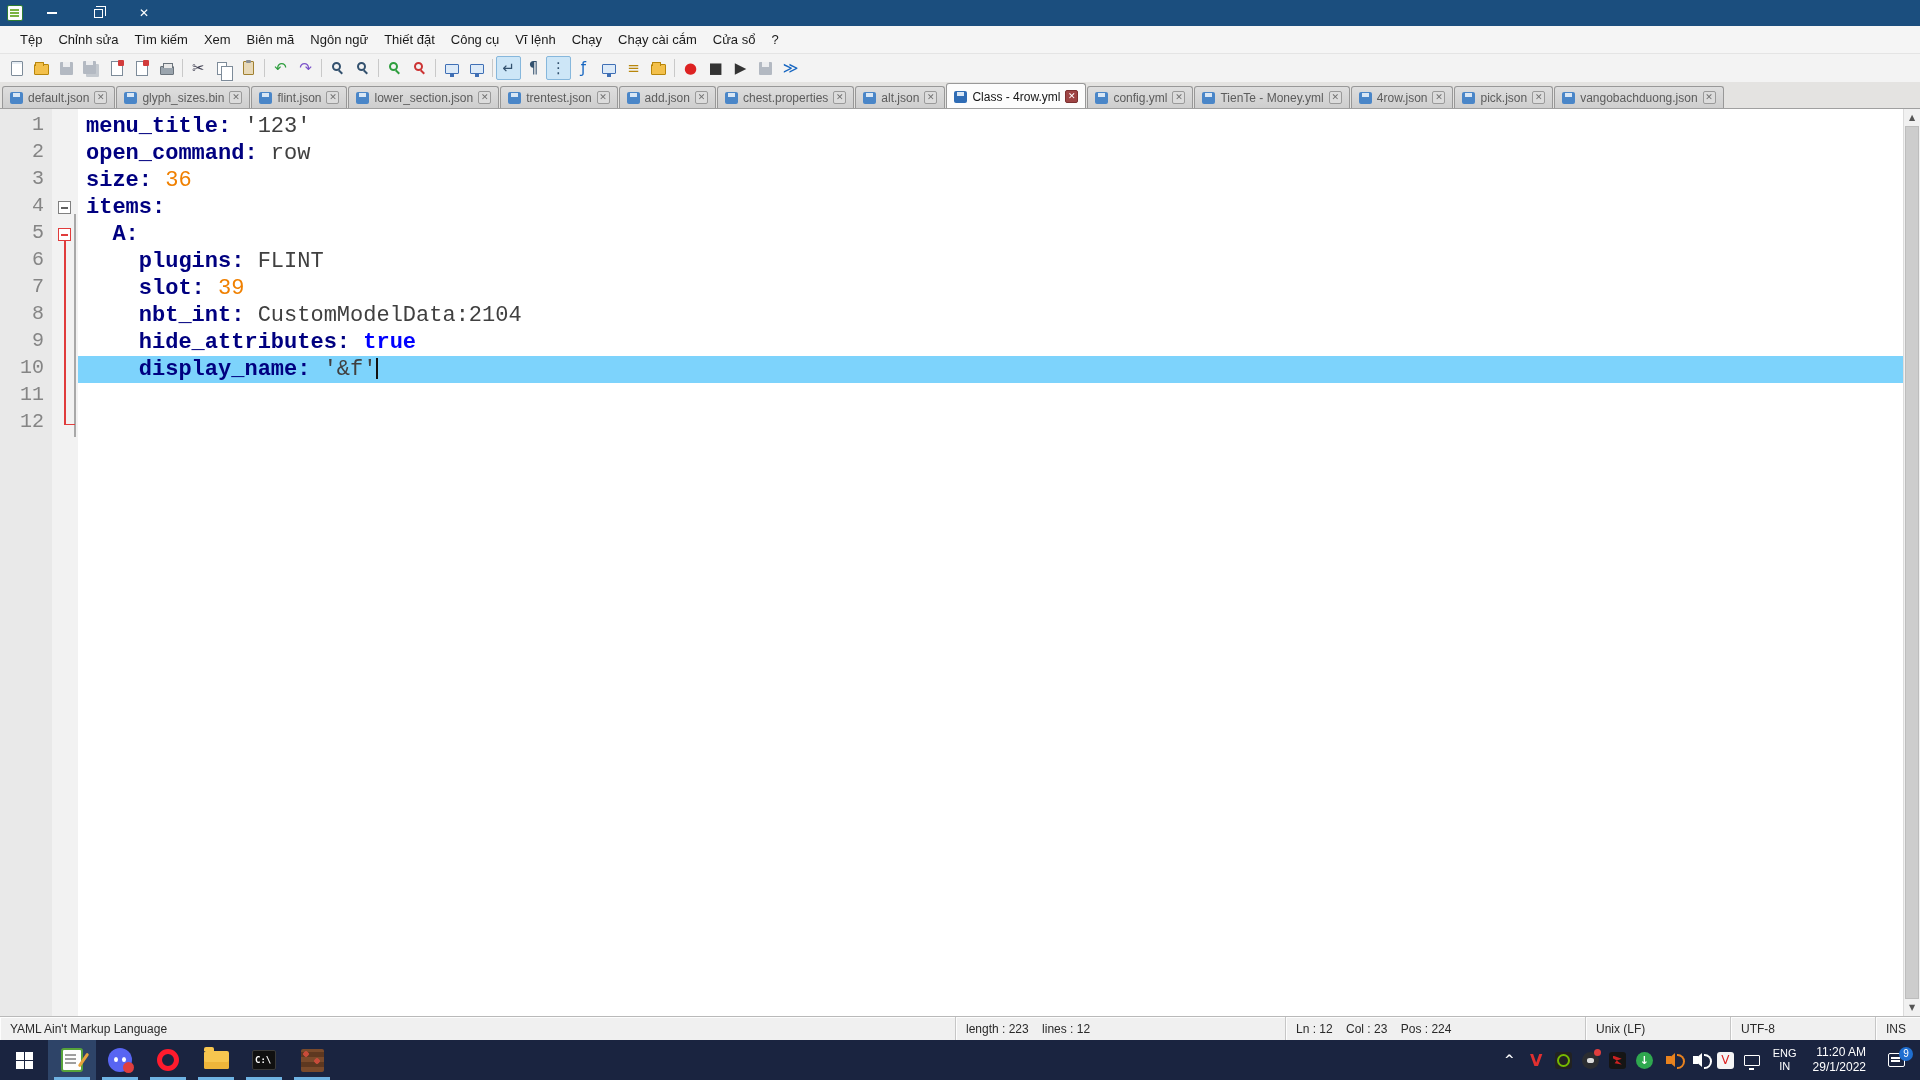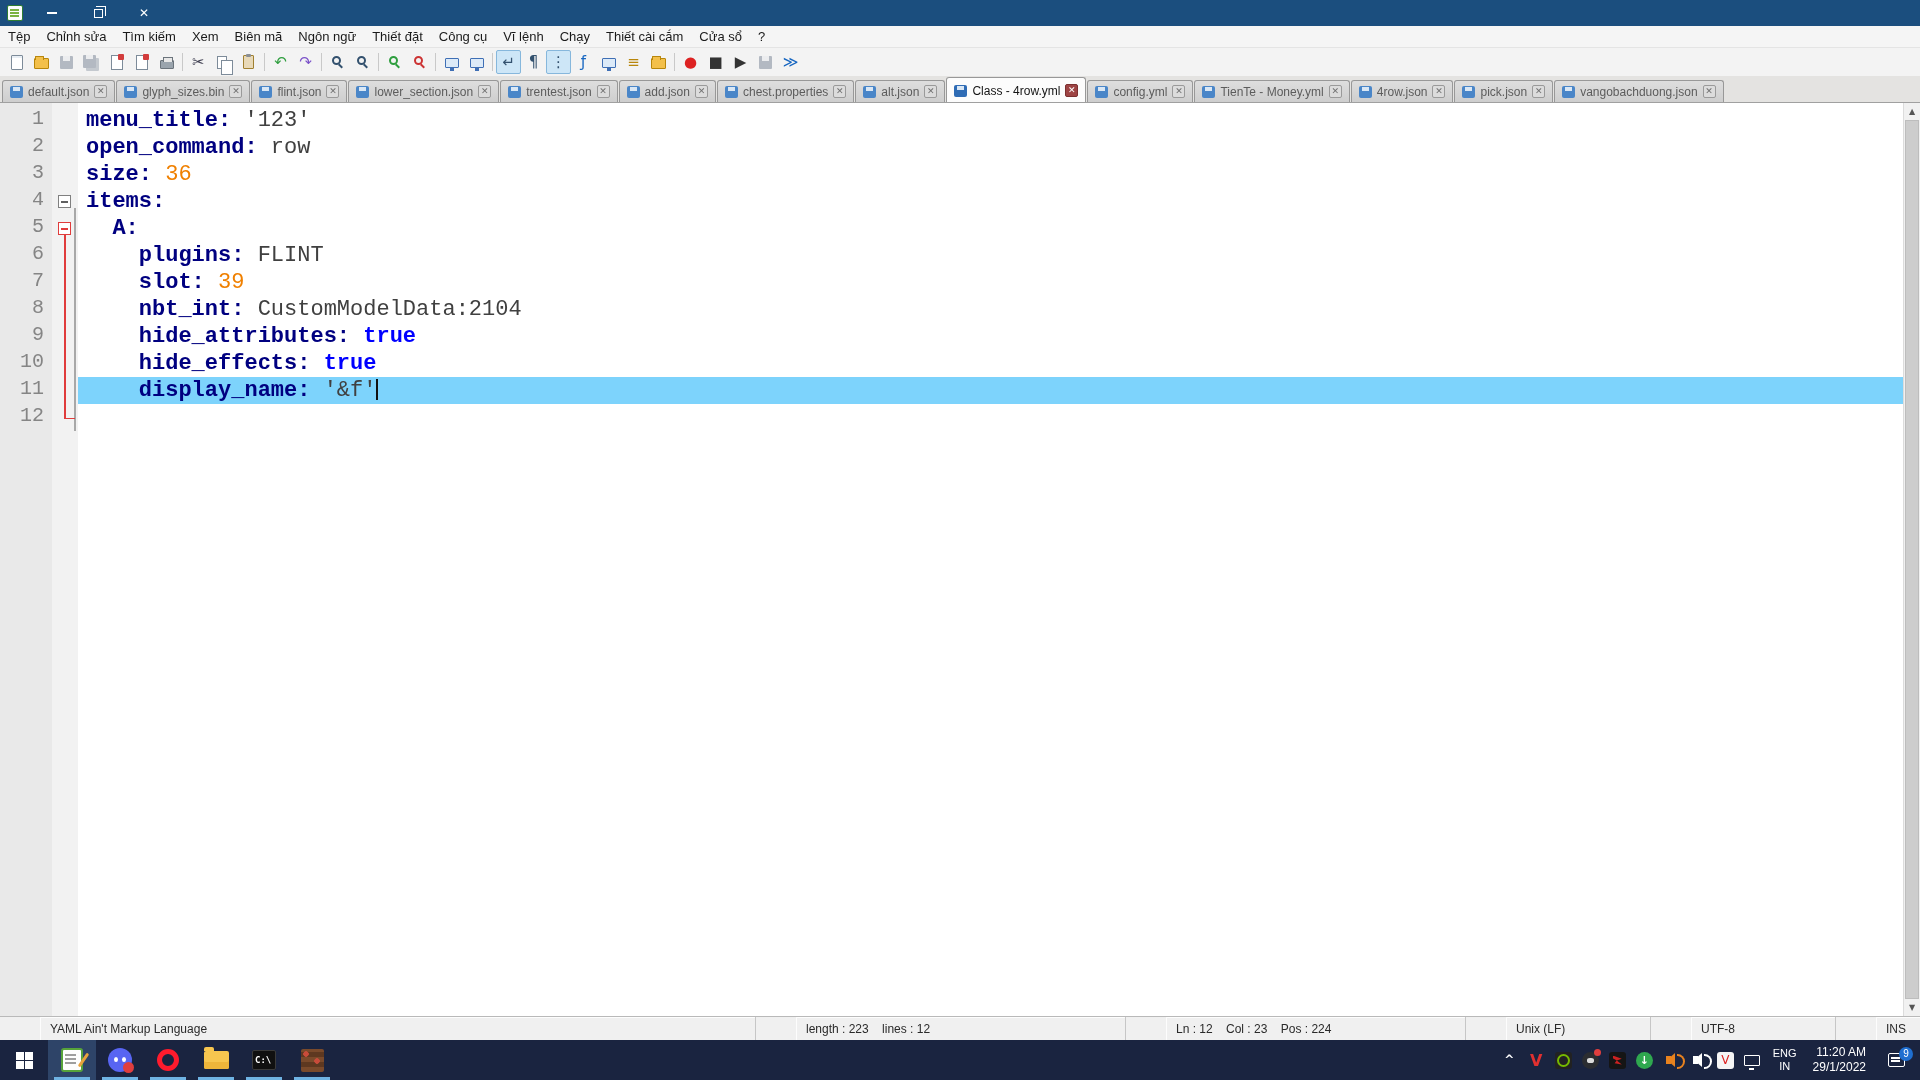--- a/index.html
+++ b/index.html
@@ -12,21 +12,21 @@
   .titlebar { height:26px; background:#1b4e7e; display:flex; align-items:center; color:#fff; font-size:12.5px; }
   .titlebar .appicon { width:16px; height:16px; margin:0 6px 0 7px; background:#fdfdfd; border:1px solid #2e7d32; border-radius:2px; position:relative; }
   .titlebar .appicon::before { content:""; position:absolute; left:2px; top:3px; width:9px; height:1.5px; background:#7cb342; box-shadow:0 3px 0 #7cb342, 0 6px 0 #7cb342; }
   .titlebar .title { flex:1; white-space:nowrap; overflow:hidden; }
   .cbtn { width:46px; height:26px; display:flex; align-items:center; justify-content:center; color:#fff; font-size:12px; }
   .cbtn.close { background:transparent; }
   .ic-min { width:10px; height:1.5px; background:#fff; display:block; }
   .ic-restore { width:9px; height:9px; border:1.2px solid #fff; position:relative; display:block; }
   .ic-restore::before { content:""; position:absolute; left:1.8px; top:-4px; width:9px; height:9px; border:1.2px solid #fff; border-bottom:none; border-left:none; }
 
-  .menubar { height:22px; background:#f5f5f5; display:flex; align-items:center; font-size:13px; color:#1a1a1a; border-bottom:1px solid #e4e4e4; }
+  .menubar { height:28px; background:#f5f5f5; display:flex; align-items:center; font-size:13px; color:#1a1a1a; border-bottom:1px solid #e4e4e4;padding-left:12px; }
   .menu-item { padding:2px 8px; white-space:nowrap; }
 
   
   .toolbar { height:28px; background:#f3f3f3; display:flex; align-items:center; padding-left:4px; }
   .tbtn { width:25px; height:24px; display:flex; align-items:center; justify-content:center; border:1px solid transparent; border-radius:2px; position:relative; }
   .tbtn.pressed { background:#cde6f7; border-color:#86b7dc; }
   .tbtn.disabled { opacity:.42; filter:grayscale(70%); }
   .tsep { width:1px; height:18px; background:#c9c9c9; margin:0 3px; }
   .tglyph { font-size:15px; line-height:1; font-family:"DejaVu Sans", sans-serif; }
   .shp { display:block; }
@@ -81,21 +81,21 @@
   .fline.gray { background:#a8a8a8; left:22px; }
   .fline.red { background:#e03c3c; left:12px; }
   .ffoot { position:absolute; height:1.5px; background:#e03c3c; left:12px; width:11px; }
 
   .vscroll { width:17px; background:#f1f1f1; display:flex; flex-direction:column; border-left:1px solid #dcdcdc; }
   .varrow { height:17px; display:flex; align-items:center; justify-content:center; color:#555; font-size:8px; font-family:"DejaVu Sans",sans-serif; background:#f1f1f1; }
   .vthumb { flex:1; background:#cdcdcd; border:1px solid #bdbdbd; margin:0 1px; }
 
   
   .statusbar { height:24px; background:#f0f0f0; border-top:1px solid #b9b9b9; display:flex; align-items:stretch; font-size:12px; color:#2a2a2a; }
-  .sseg { display:flex; align-items:center; padding:0 10px; border-right:1px solid #c6c6c6; box-shadow:inset 1px 1px 0 #fdfdfd; white-space:pre;margin-left:40px; }
+  .sseg { display:flex; align-items:center; padding:0 10px; border-right:1px solid #c6c6c6; box-shadow:inset 1px 1px 0 #fdfdfd; white-space:pre; }
   .sseg.grow { flex:1; }
 
   
   .taskbar { height:40px; background:#1a2440; display:flex; align-items:stretch; color:#fff; }
   .tkapp { width:48px; display:flex; align-items:center; justify-content:center; position:relative; }
   .tkapp .runline { position:absolute; bottom:0; left:6px; right:6px; height:3px; background:#6fb3e3; }
   .tkapp.active { background:#2e4468; }
   .startlogo { width:17px; height:17px; display:grid; grid-template-columns:8px 8px; grid-template-rows:8px 8px; gap:1px; }
   .startlogo span { background:#fff; }
   .ic-npp { width:22px; height:24px; background:#fdfdfd; border:2px solid #57a33a; border-radius:3px; position:relative; }
@@ -166,21 +166,21 @@
         <span class="menu-item">Tệp</span>
         <span class="menu-item">Chỉnh sửa</span>
         <span class="menu-item">Tìm kiếm</span>
         <span class="menu-item">Xem</span>
         <span class="menu-item">Biên mã</span>
         <span class="menu-item">Ngôn ngữ</span>
         <span class="menu-item">Thiết đặt</span>
         <span class="menu-item">Công cụ</span>
         <span class="menu-item">Vĩ lệnh</span>
         <span class="menu-item">Chạy</span>
-        <span class="menu-item">Thiết cài cắm</span>
+        <span class="menu-item">Chạy cài cắm</span>
         <span class="menu-item">Cửa sổ</span>
         <span class="menu-item">?</span>
       </div>
 
     <div class="toolbar" id="toolbar">
         <span class="tbtn">
           <span class="shp page"></span>
         </span>
         <span class="tbtn">
           <span class="shp folder"></span>
@@ -376,21 +376,20 @@
       <div class="codearea" id="codearea">
           <div class="cline"><span class="tk-key">menu_title:</span><span class="tk-val"> '123'</span></div>
           <div class="cline"><span class="tk-key">open_command:</span><span class="tk-val"> row</span></div>
           <div class="cline"><span class="tk-key">size:</span><span class="tk-num"> 36</span></div>
           <div class="cline"><span class="tk-key">items:</span></div>
           <div class="cline"><span class="tk-val">  </span><span class="tk-key">A:</span></div>
           <div class="cline"><span class="tk-val">    </span><span class="tk-key">plugins:</span><span class="tk-val"> FLINT</span></div>
           <div class="cline"><span class="tk-val">    </span><span class="tk-key">slot:</span><span class="tk-num"> 39</span></div>
           <div class="cline"><span class="tk-val">    </span><span class="tk-key">nbt_int:</span><span class="tk-val"> CustomModelData:2104</span></div>
           <div class="cline"><span class="tk-val">    </span><span class="tk-key">hide_attributes:</span><span class="tk-bool"> true</span></div>
-          <div class="cline"><span class="tk-val">    </span><span class="tk-key">hide_effects:</span><span class="tk-bool"> true</span></div>
           <div class="cline current"><span class="tk-val">    </span><span class="tk-key">display_name:</span><span class="tk-val"> '&amp;f'</span><span class="caret"></span></div>
         </div>
       <div class="vscroll">
         <div class="varrow">▲</div>
         <div class="vthumb"></div>
         <div class="varrow">▼</div>
       </div>
     </div>
 
     <div class="statusbar">

